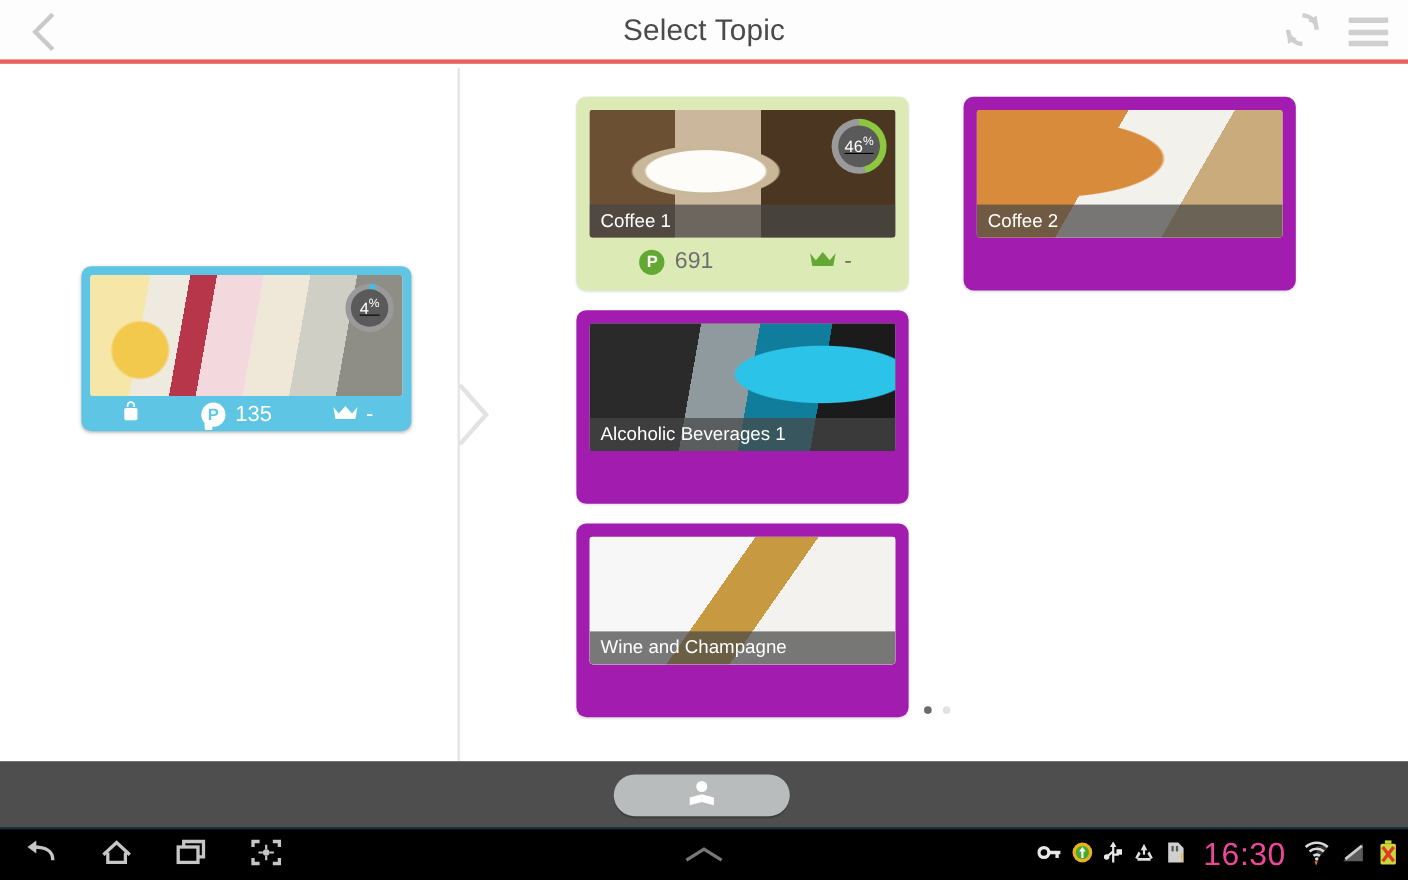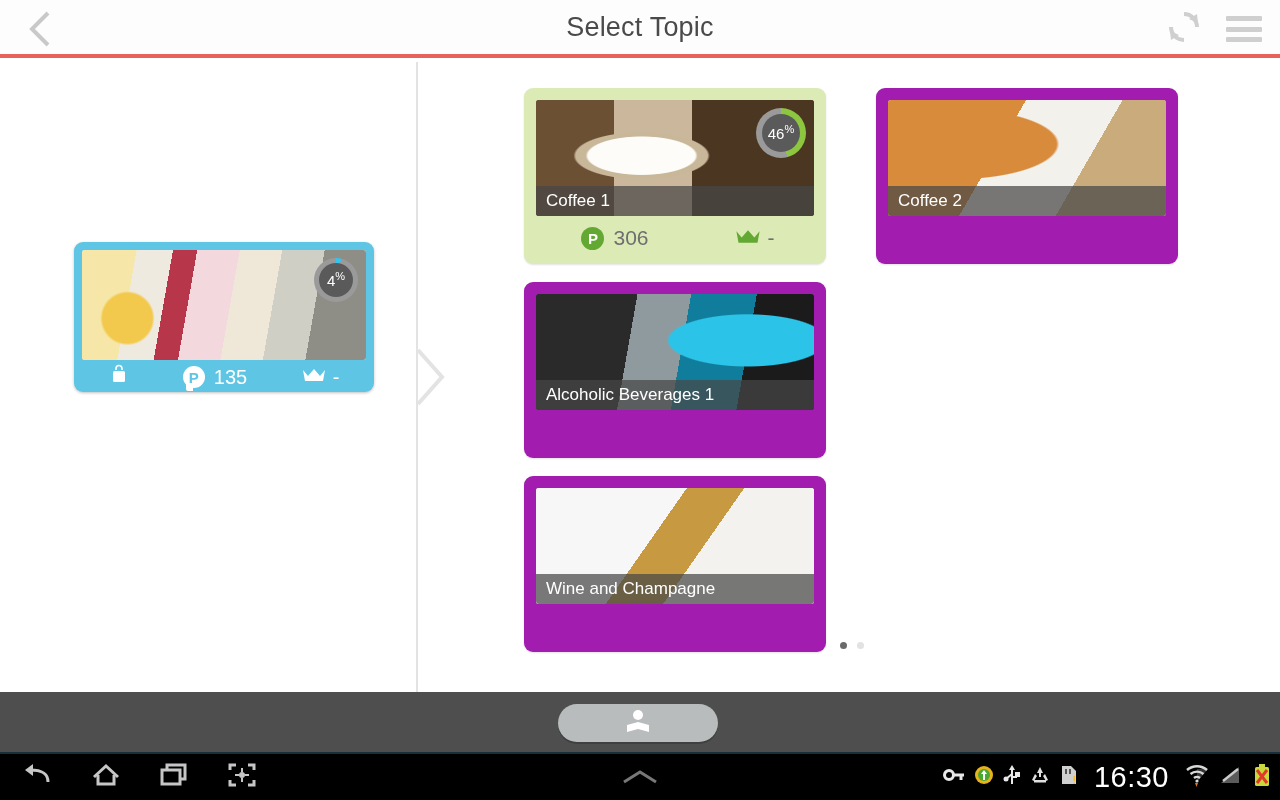--- a/index.html
+++ b/index.html
@@ -65,21 +65,21 @@
   .pbadge::after { content: ""; position: absolute; left: 3px; bottom: -3px; width: 7px; height: 7px; background:#fff; border-radius:0 0 0 2px; transform: rotate(0deg); }
 
   
   .label-strip {
     position: absolute; left: 0; right: 0; bottom: 0; height: 30px;
     background: rgba(70,70,70,.72); display: flex; align-items: center; padding-left: 10px; gap: 7px; margin-top: 16px;
   }
   .label-strip .txt { color: #fff; font-size: 17px; white-space: nowrap; }
 
   
-  .ring { position: absolute; border-radius: 50%; display: flex; align-items: center; justify-content: center; }
+  .ring { position: absolute; border-radius: 50%; display: flex; align-items: center; justify-content: center; text-decoration: underline; }
   .ring .inner {
     border-radius: 50%; background: #5a5a5a; display: flex; align-items: center; justify-content: center;
     color: #ffffff; font-weight: 500;
   }
   .ring .pct-txt { font-size: 15px; }
   .ring .pct-sign { font-size: 11px; vertical-align: super; }
 
   
   .grid {
     position: absolute; left: 524px; top: 26px; width: 656px;
@@ -119,21 +119,21 @@
     position: absolute; left: 558px; top: 12px; width: 160px; height: 38px;
     background: #b8bcbc; border-radius: 19px; display: flex; align-items: center; justify-content: center;
     box-shadow: 0 2px 0 rgba(0,0,0,.18);
   }
 
   
   .sysbar { position: absolute; left: 0; top: 752px; width: 1280px; height: 48px; background: #000; border-top: 2px solid #17313b; }
   .sysnav { position: absolute; left: 0; top: 0; height: 46px; display: flex; align-items: center; gap: 36px; padding-left: 22px; }
   .sysup { position: absolute; left: 618px; top: 12px; }
   .systray { position: absolute; right: 8px; top: 0; height: 46px; display: flex; align-items: center; gap: 9px; }
-  .clock { color: #ffffff; font-size: 29px; letter-spacing: .5px; padding: 0 6px; }
+  .clock { color: #ec4899; font-size: 29px; letter-spacing: .5px; padding: 0 6px; }
 
   
   .art { position: absolute; inset: 0; }
   .art-beverages {
     background:
       radial-gradient(circle at 16% 62%, #f2c94c 0 10%, transparent 11%),
       linear-gradient(100deg,#f6e7a8 0 18%, #efeae0 18% 30%, #b8364a 30% 38%, #f3d9de 38% 52%, #efe7d8 52% 66%, #cfcfc6 66% 80%, #8e8e86 80% 100%),
       #e9e4d7;
   }
   .art-coffee1 {
@@ -260,21 +260,21 @@
                 <span><span class="pct-txt">46</span><span class="pct-sign">%</span></span>
               </div>
             </div>
             <div class="label-strip">
               <span class="txt">Coffee 1</span>
             </div>
           </div>
           <div class="topic-stats">
             <div class="sp">
               <span class="pbadge-green">P</span>
-              <span class="stat-val">306</span>
+              <span class="stat-val">691</span>
             </div>
             <div class="sc">
               <span>
                 <svg width="28" height="19" viewBox="0 0 26 18">
                     <polygon points="2,4 7,10 13,3 19,10 24,4 22,15 4,15" fill="#63a832"></polygon>
                   </svg>
               </span>
               <span class="stat-val">-</span>
             </div>
           </div>

